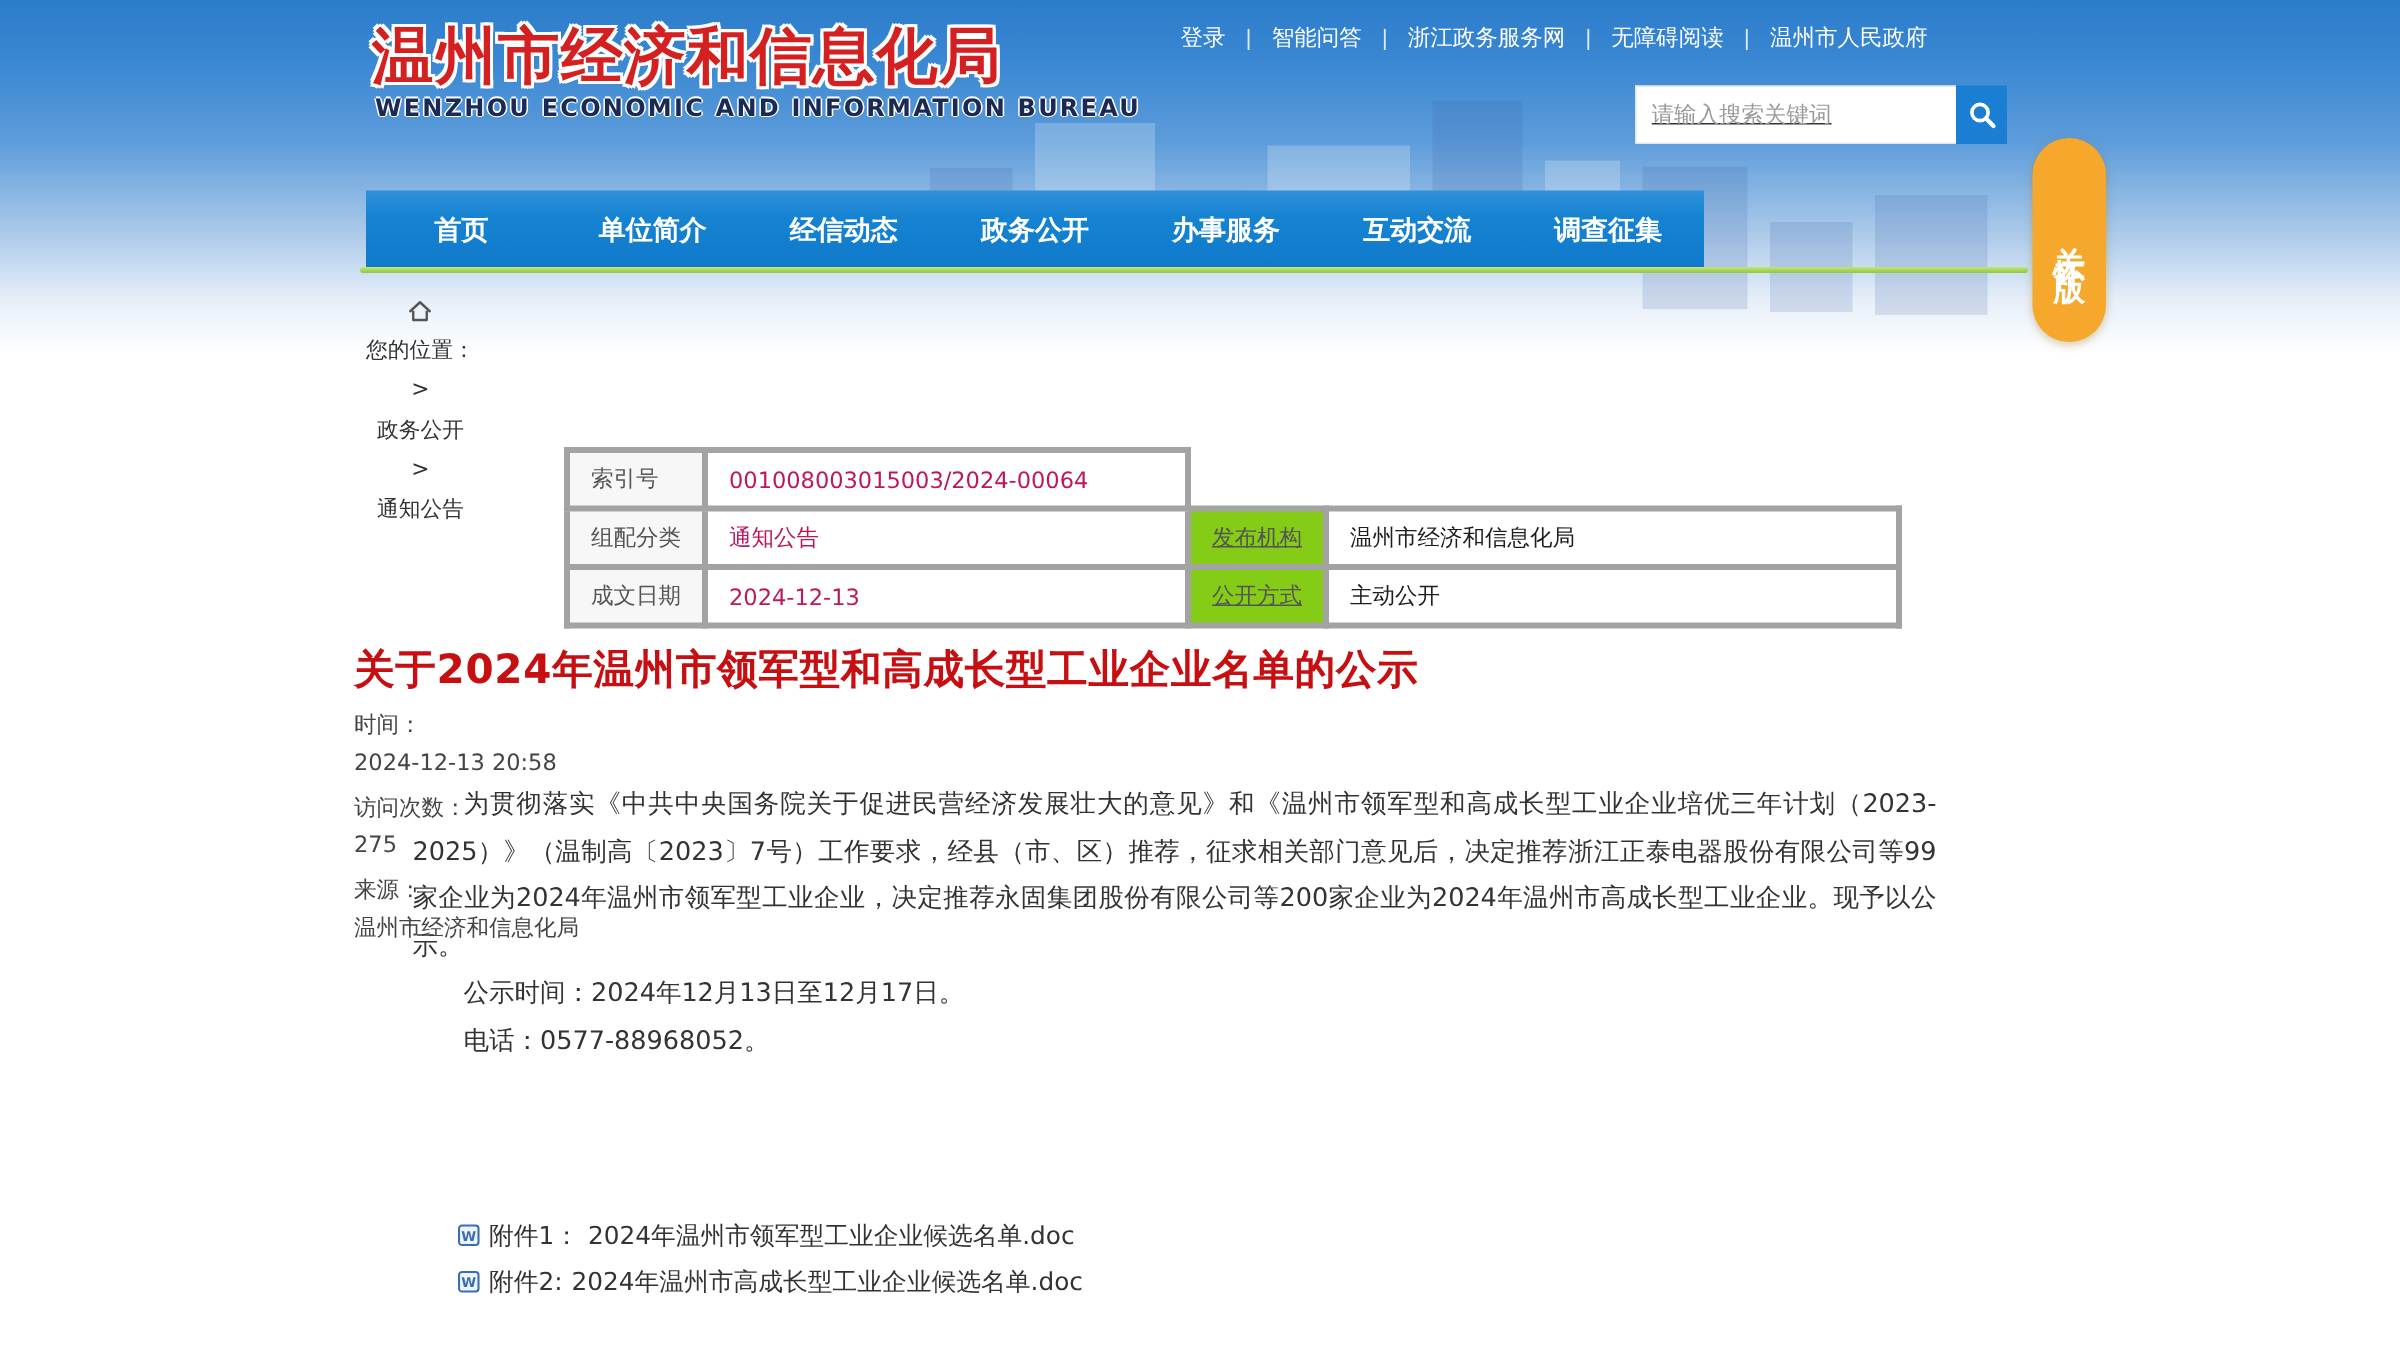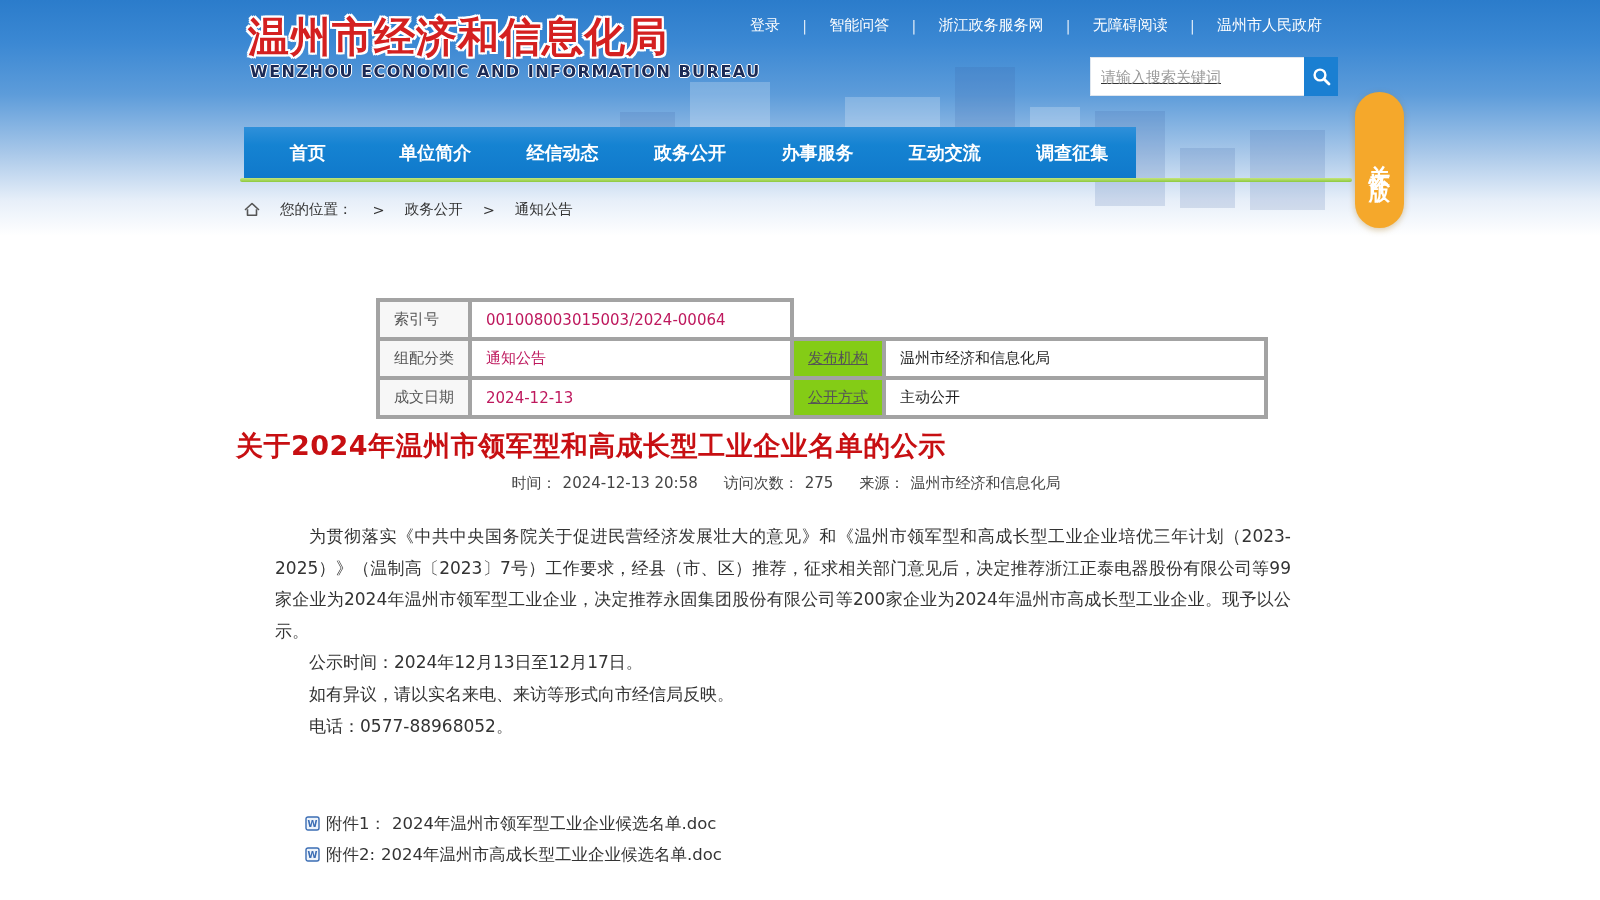--- a/index.html
+++ b/index.html
@@ -15,21 +15,21 @@
   .b2 { background:rgba(55,95,160,0.16); }
 
   
   .logo-cn { left:248px; top:10px; font-size:41px; font-weight:bold; color:#d42020; letter-spacing:1px;
     text-shadow:-2px 0 0 #fff,2px 0 0 #fff,0 -2px 0 #fff,0 2px 0 #fff,-2px -2px 0 #fff,2px 2px 0 #fff,-2px 2px 0 #fff,2px -2px 0 #fff; }
   .logo-en { left:250px; top:62px; font-size:16px; font-weight:bold; color:#1b2a55; letter-spacing:1.5px;
     text-shadow:-1px 0 0 #fff,1px 0 0 #fff,0 -1px 0 #fff,0 1px 0 #fff; }
 
   
   .toplinks { top:16px; left:750px; width:572px; display:flex; align-items:center;
-    justify-content:space-between; gap:13px; font-size:15px; color:#fff; }
+    justify-content:center; gap:13px; font-size:15px; color:#fff; }
   .toplinks a { color:#fff; text-decoration:none; cursor:pointer; white-space:nowrap; }
   .tl-sep { color:rgba(255,255,255,0.85); font-size:14px; }
 
   
   .searchbar { left:1090px; top:57px; width:248px; height:39px; display:flex; }
   .searchbar input { width:214px; height:39px; border:1px solid #dfe6ee; border-right:none;
     padding:0 10px; font-size:15px; color:#333; outline:none; background:#fff;text-decoration:underline; }
   .searchbar input::placeholder { color:#9a9a9a; }
   .search-btn { width:34px; height:39px; background:#1a7fd2; border:none; cursor:pointer;
     display:flex; align-items:center; justify-content:center; }
@@ -42,38 +42,38 @@
   .nav-underline { left:240px; top:178px; width:1112px; height:4px;
     background:linear-gradient(180deg,#c6e57a,#8cc93f); border-radius:2px; }
 
   
   .care-pill { left:1355px; top:92px; width:49px; height:136px; background:#f5a82b; border-radius:25px;
     display:flex; align-items:center; justify-content:center; cursor:pointer;
     box-shadow:0 2px 6px rgba(160,110,10,0.35); }
   .care-pill span { writing-mode:vertical-rl; color:#fff; font-size:21px; font-weight:bold; letter-spacing:9px; }
 
   
-  .breadcrumb { left:244px; top:200px; display:flex; align-items:center; gap:20px;
-    font-size:14.5px; color:#333; }
+  .breadcrumb { left:244px; top:200px; display:flex; align-items:center; gap:9px;
+    font-size:14.5px; color:#333;flex-direction:column; }
   .breadcrumb a { color:#333; text-decoration:none; cursor:pointer; }
 
   
   table.meta { left:376px; top:298px; position:absolute; border-collapse:collapse; font-size:15px; }
   table.meta td { border:4px solid #a3a3a3; height:39px; padding:0 14px; white-space:nowrap; }
   table.meta td.lab { background:#f7f7f7; color:#555; width:81px; }
   table.meta td.lab2 { background:#84cc16; color:#555; width:83px;text-decoration:underline; }
   table.meta td.val { color:#be185d; width:322px; }
   table.meta td.val2 { color:#1d1d1d; width:382px; }
   table.meta td.ghost { border:none; background:transparent; }
 
   
   .art-title { left:236px; top:428px; width:1100px; text-align:left;
     font-size:27px; font-weight:bold; color:#c70f12; letter-spacing:0.5px; }
   .art-meta { left:236px; top:474px; width:1100px; display:flex; justify-content:center;
-    gap:6px; font-size:15px; color:#444; }
+    gap:6px; font-size:15px; color:#444;flex-direction:column; }
   .art-meta .gap { width:14px; }
 
   .art-body { left:275px; top:521px; width:1016px; font-size:17px; line-height:31.6px;
     color:#333; text-align:justify; }
   .art-body p { text-indent:2em; margin:0; }
 
   .attachments { left:305px; top:808px; font-size:16.5px; color:#333; }
   .att-row { display:flex; align-items:center; gap:6px; height:31px; cursor:pointer; }
   .att-row a { color:#333; text-decoration:none; }
   .doc-ic { flex:0 0 auto; }
@@ -177,21 +177,20 @@
   <span>访问次数：</span>
   <span>275</span>
   <span class="gap"></span>
   <span>来源：</span>
   <span>温州市经济和信息化局</span>
 </div>
 
 <div class="abs art-body">
   <p>为贯彻落实《中共中央国务院关于促进民营经济发展壮大的意见》和《温州市领军型和高成长型工业企业培优三年计划（2023-2025）》（温制高〔2023〕7号）工作要求，经县（市、区）推荐，征求相关部门意见后，决定推荐浙江正泰电器股份有限公司等99家企业为2024年温州市领军型工业企业，决定推荐永固集团股份有限公司等200家企业为2024年温州市高成长型工业企业。现予以公示。</p>
   <p>公示时间：2024年12月13日至12月17日。</p>
-  <p>如有异议，请以实名来电、来访等形式向市经信局反映。</p>
   <p>电话：0577-88968052。</p>
 </div>
 
 <div class="abs attachments">
   <div class="att-row">
     <svg class="doc-ic" width="15" height="15" viewBox="0 0 15 15">
       <rect x="1" y="1" width="13" height="13" rx="2" fill="#eef4fb" stroke="#3b6db4" stroke-width="1.4"></rect>
       <text x="7.5" y="11" font-size="9" font-weight="bold" fill="#3b6db4" text-anchor="middle" font-family="DejaVu Sans, sans-serif">W</text>
     </svg>
     <span>附件1：</span>

